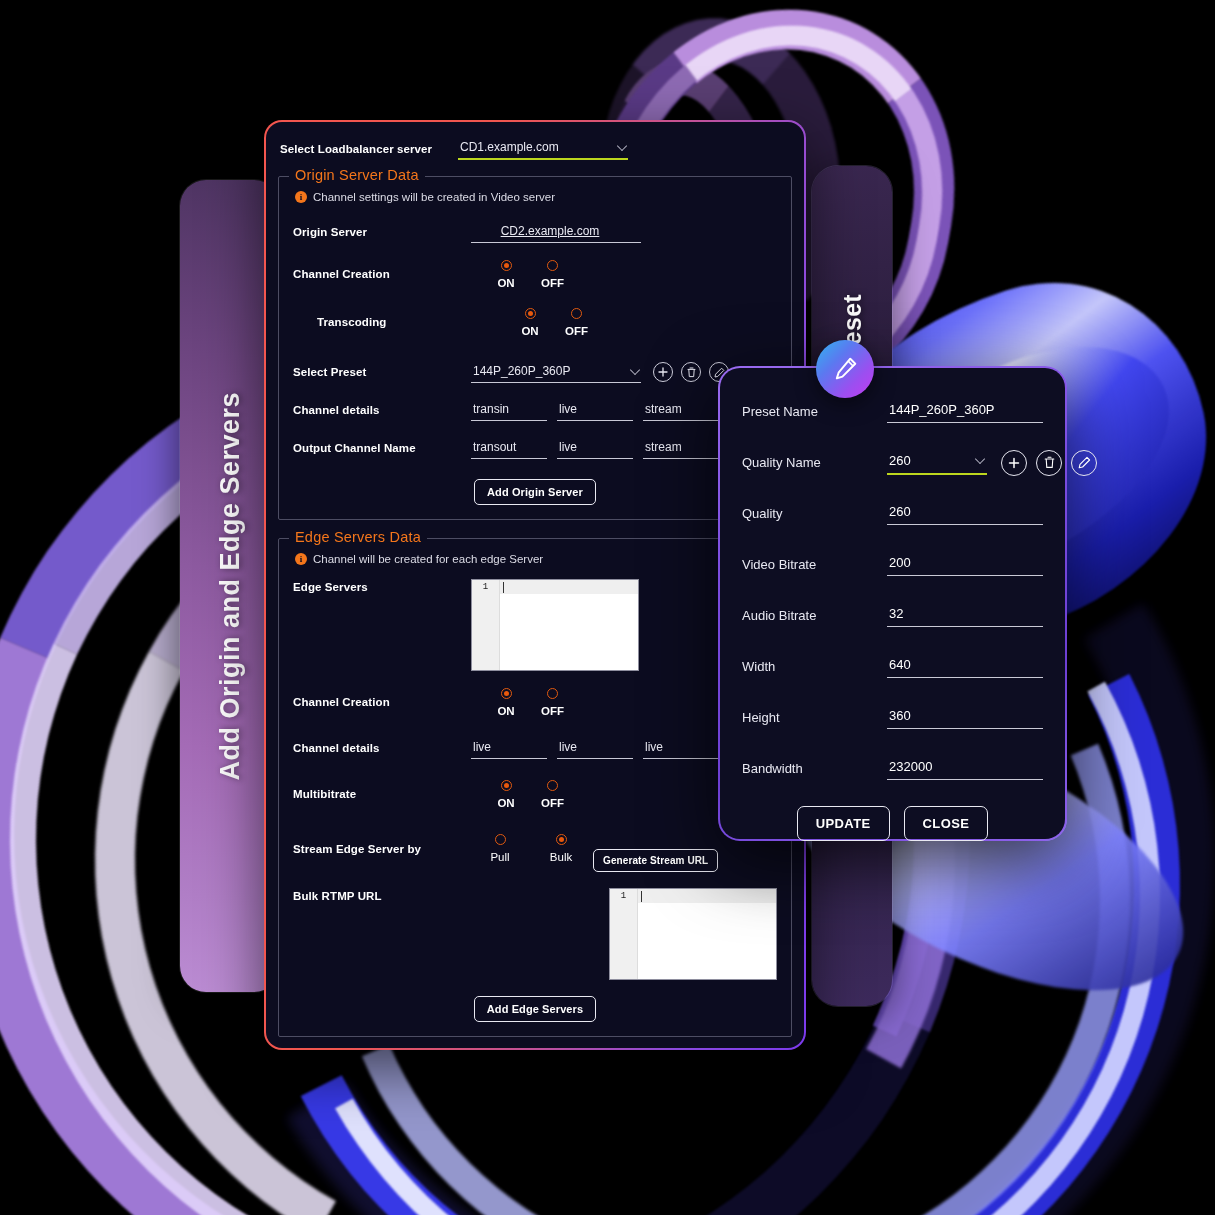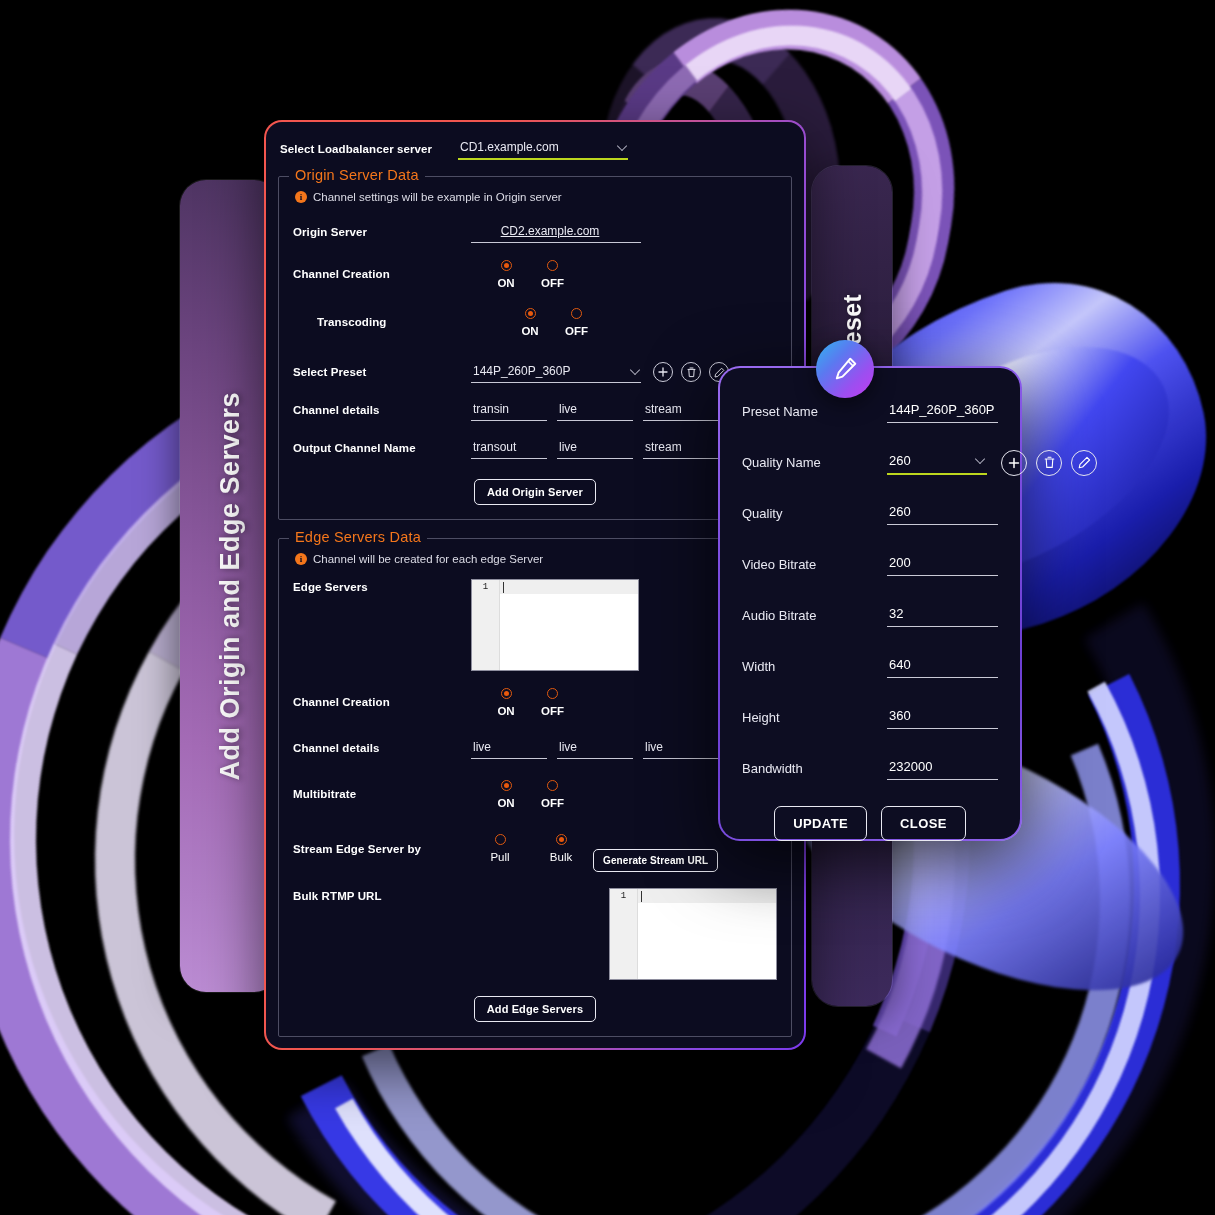--- a/index.html
+++ b/index.html
@@ -264,21 +264,21 @@
   }
 
   .center { display:flex; justify-content:center; margin-top:14px; }
 
   
   .triple { display:flex; gap:10px; }
   .triple .uline { width:76px; }
 
   
   .modal {
-    position:absolute; left:718px; top:366px; width:304px; height:475px;
+    position:absolute; left:718px; top:366px; width:349px; height:475px;
     border-radius:22px; padding:2px;
     background: linear-gradient(160deg,#9a6bf0 0%, #7c4de0 35%, #6d3fd4 70%, #8f63ec 100%);
     box-shadow: 0 20px 70px rgba(0,0,0,.7);
   }
   .modal-inner {
     width:100%; height:100%; border-radius:20px; background:#0d0d22;
     padding:18px 22px 14px 22px; position:relative;
   }
   .mrow { display:flex; align-items:center; height:51px; }
   .mlbl { color:#e8e8f2; font-size:13px; flex:0 0 145px; }
@@ -355,21 +355,21 @@
         <span>CD1.example.com</span>
         <span class="caret"></span>
       </div>
     </div>
 
     <div class="group" style="margin-top:14px;">
       <div class="legend">Origin Server Data</div>
 
       <div class="note">
         <span class="i">i</span>
-        <span class="t">Channel settings will be example in Origin server</span>
+        <span class="t">Channel settings will be created in Video server</span>
       </div>
 
       <div class="row" style="margin-bottom:12px;">
         <div class="lbl">Origin Server</div>
         <div class="uline w170" style="text-align:center;text-decoration:underline;">
           <span>CD2.example.com</span>
         </div>
       </div>
 
       <div class="row" style="margin-bottom:18px;">

